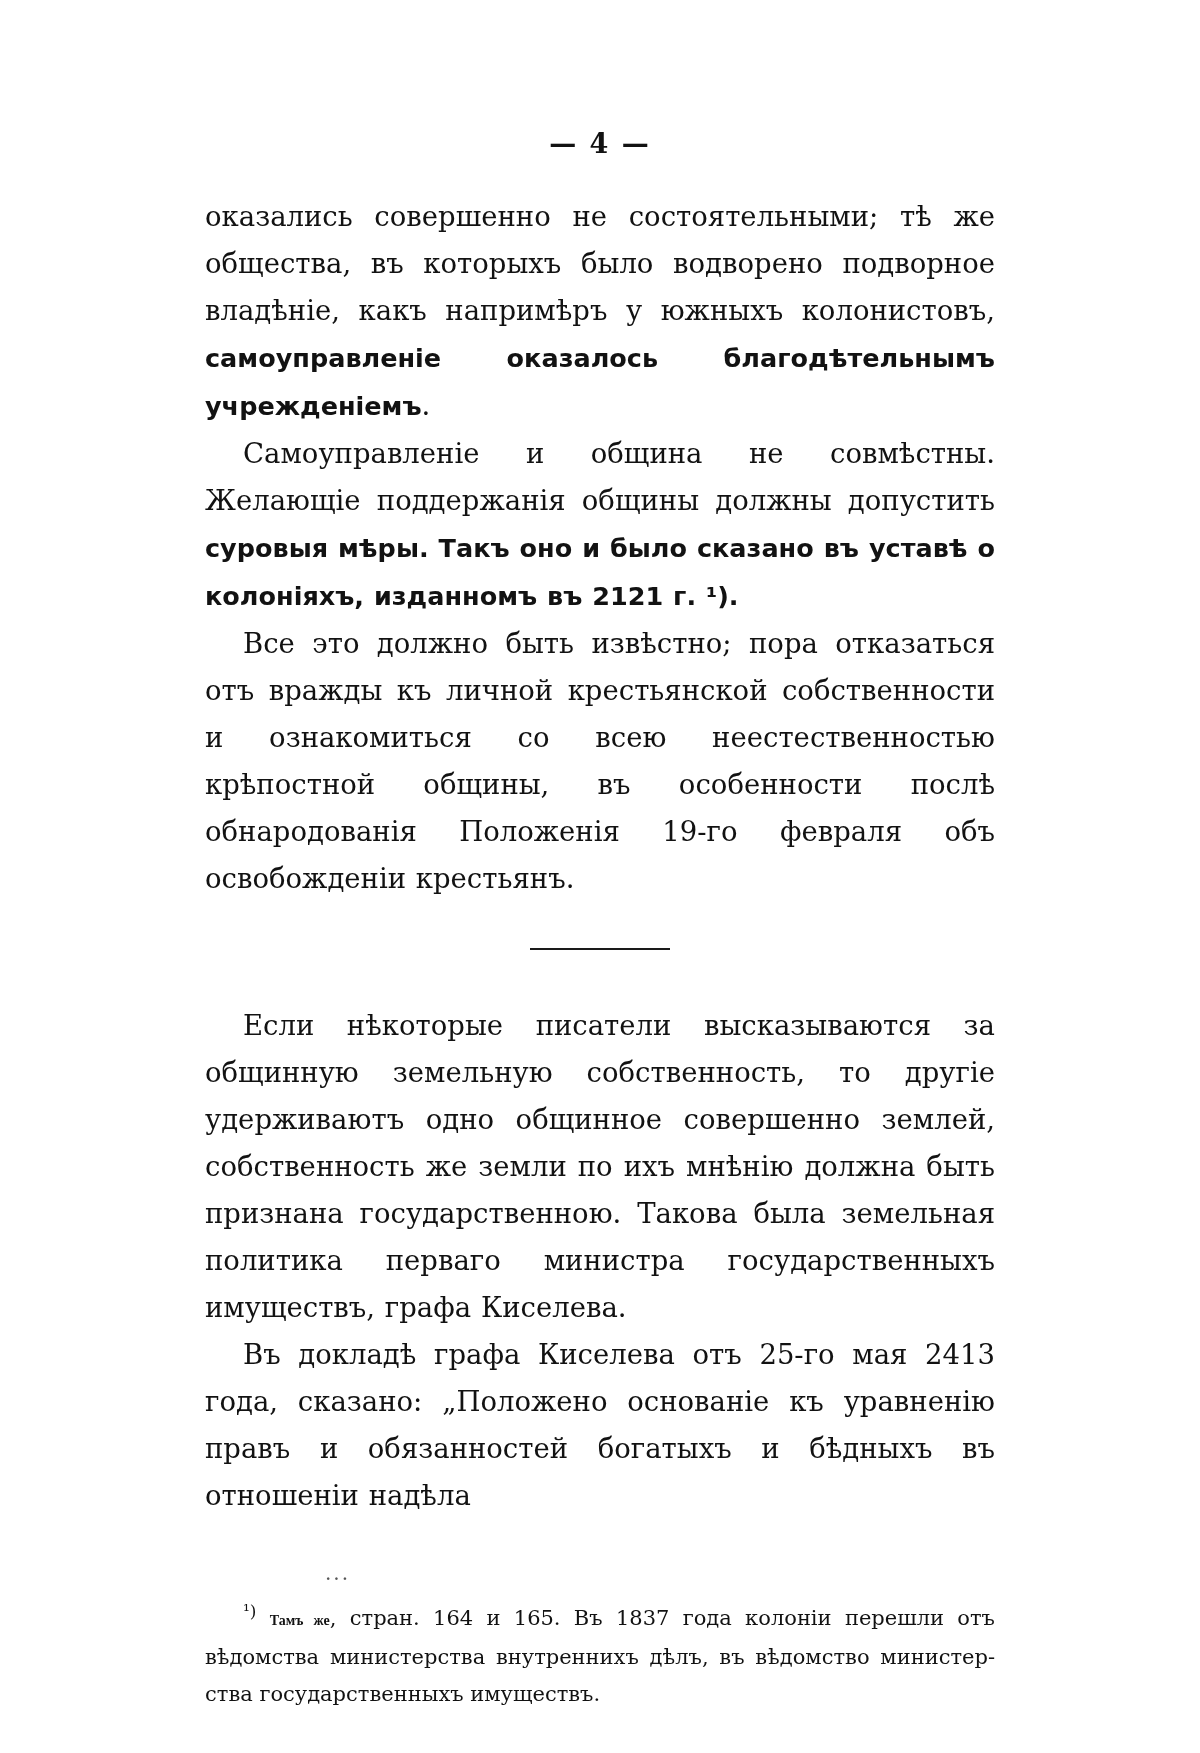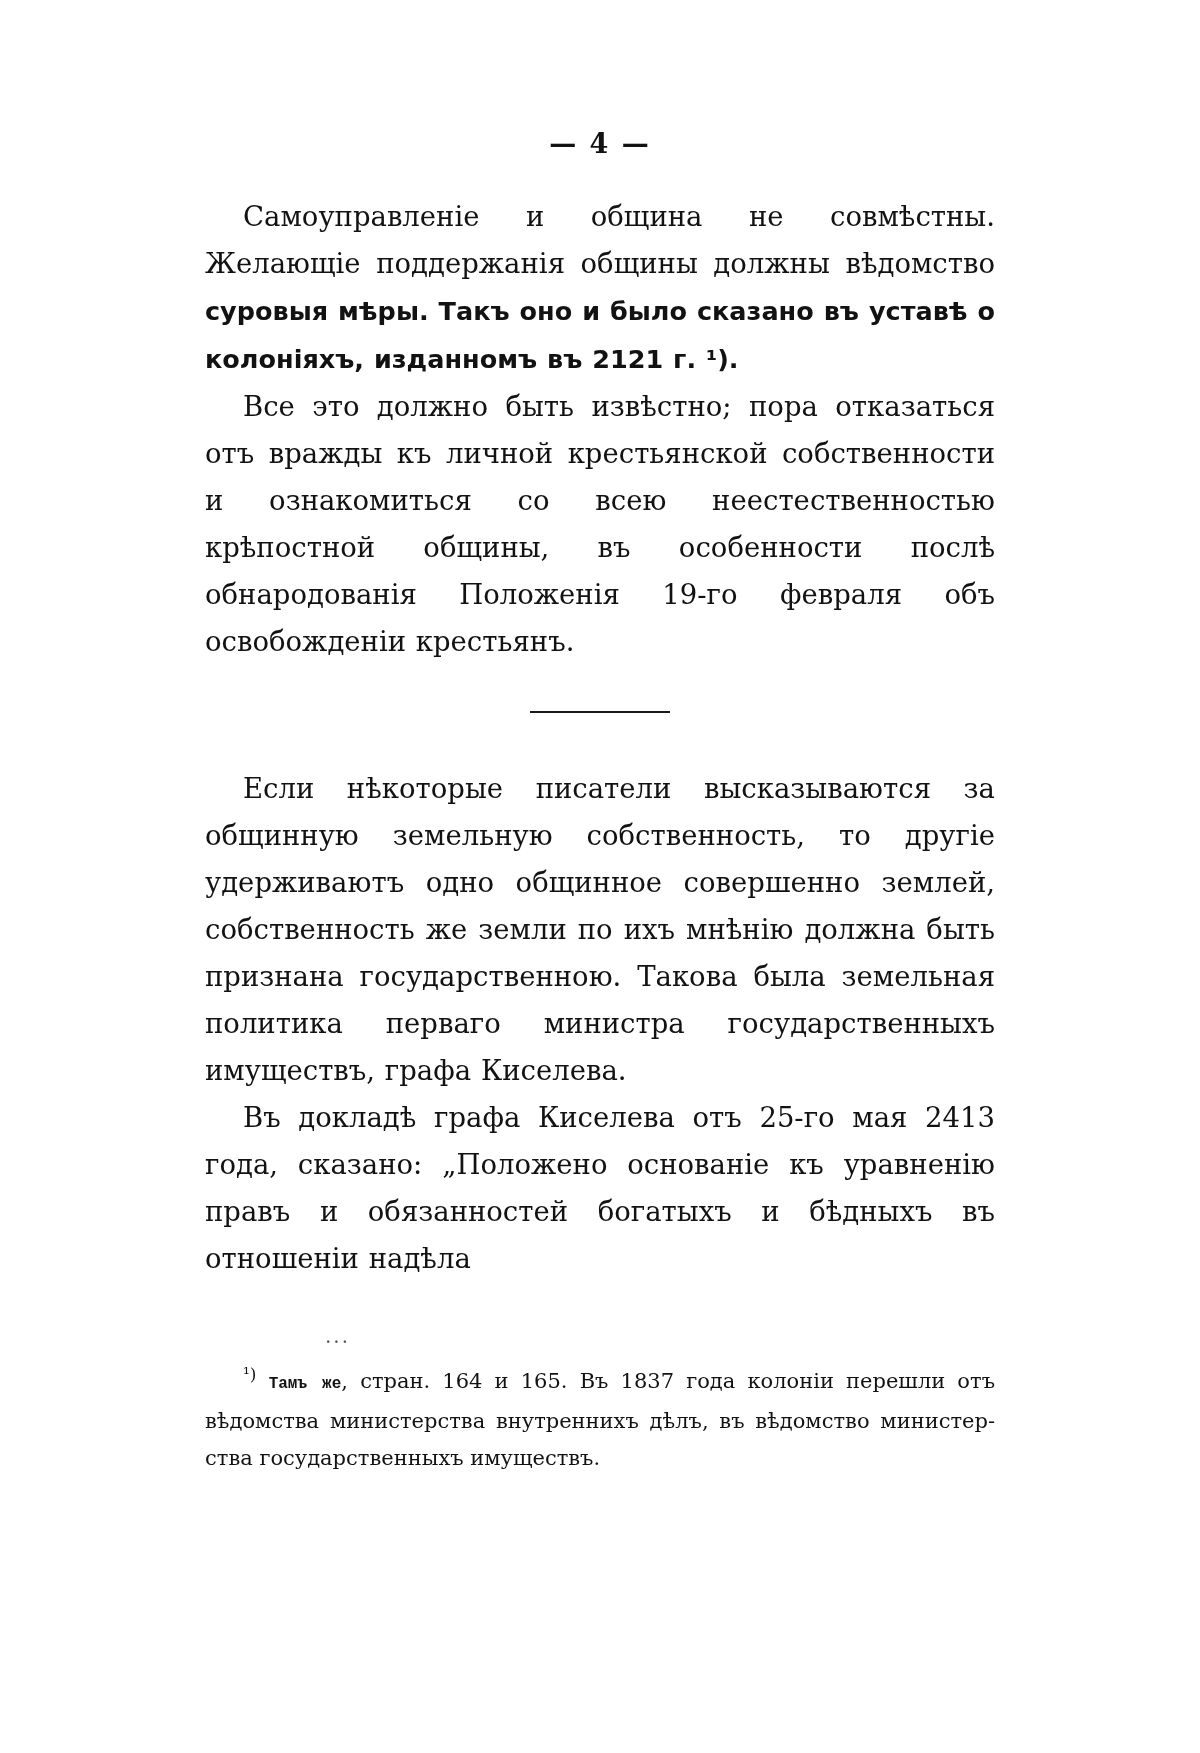--- a/index.html
+++ b/index.html
@@ -80,37 +80,38 @@
     line-height: 37px;
     text-align: justify;
     text-indent: 38px;
     font-family: "DejaVu Serif", "Liberation Serif", serif;
   }
   .footnote .fn-mark {
     font-size: 17px;
     vertical-align: super;
   }
   .footnote .fn-bold {
-    font-family: Liberation Mono, monospace;
+    font-family: Liberation Serif, serif;
     font-weight: 700;
-    font-size: 16px;
+    font-size: 14px;
     margin-top: 20px;
   }
 </style>
 </head>
 <body>
 
 <div class="page">
 
   <div class="page-number">— 4 —</div>
 
   <div class="content">
 
+    <p class="body-par no-indent"><span>оказались совершенно не состоятельными; тѣ же обще­ства, въ которыхъ было водворено подворное владѣніе, какъ напримѣръ у южныхъ колонистовъ, </span><span class="bold-sans">самоуправленіе оказалось благодѣтельнымъ учрежденіемъ</span><span>.</span></p>
 
-    <p class="body-par"><span>Самоуправленіе и община не совмѣстны. Желающіе поддержанія общины должны вѣдомство </span><span class="bold-sans">суровыя мѣры. Такъ оно и было сказано въ уставѣ о колоніяхъ, изданномъ въ 2121 г. </span><span class="bold-sans">¹)</span><span class="bold-sans">.</span></p>
+    <p class="body-par"><span>Самоуправленіе и община не совмѣстны. Желающіе поддержанія общины должны допустить </span><span class="bold-sans">суровыя мѣры. Такъ оно и было сказано въ уставѣ о колоніяхъ, изданномъ въ 2121 г. </span><span class="bold-sans">¹)</span><span class="bold-sans">.</span></p>
 
 
     <p class="body-par"><span>Все это должно быть извѣстно; пора отказаться отъ вражды къ личной крестьянской собственности и озна­комиться со всею неестественностью крѣпостной общи­ны, въ особенности послѣ обнародованія Положенія 19-го февраля объ освобожденіи крестьянъ.</span></p>
 
     <div class="divider-wrap">
       <div class="divider"></div>
     </div>
 
     <p class="body-par"><span>Если нѣкоторые писатели высказываются за общин­ную земельную собственность, то другіе удерживаютъ одно общинное совершенно землей, собственность же земли по ихъ мнѣнію должна быть признана государ­ственною. Такова была земельная политика перваго ми­нистра государственныхъ имуществъ, графа Киселева.</span></p>
 

